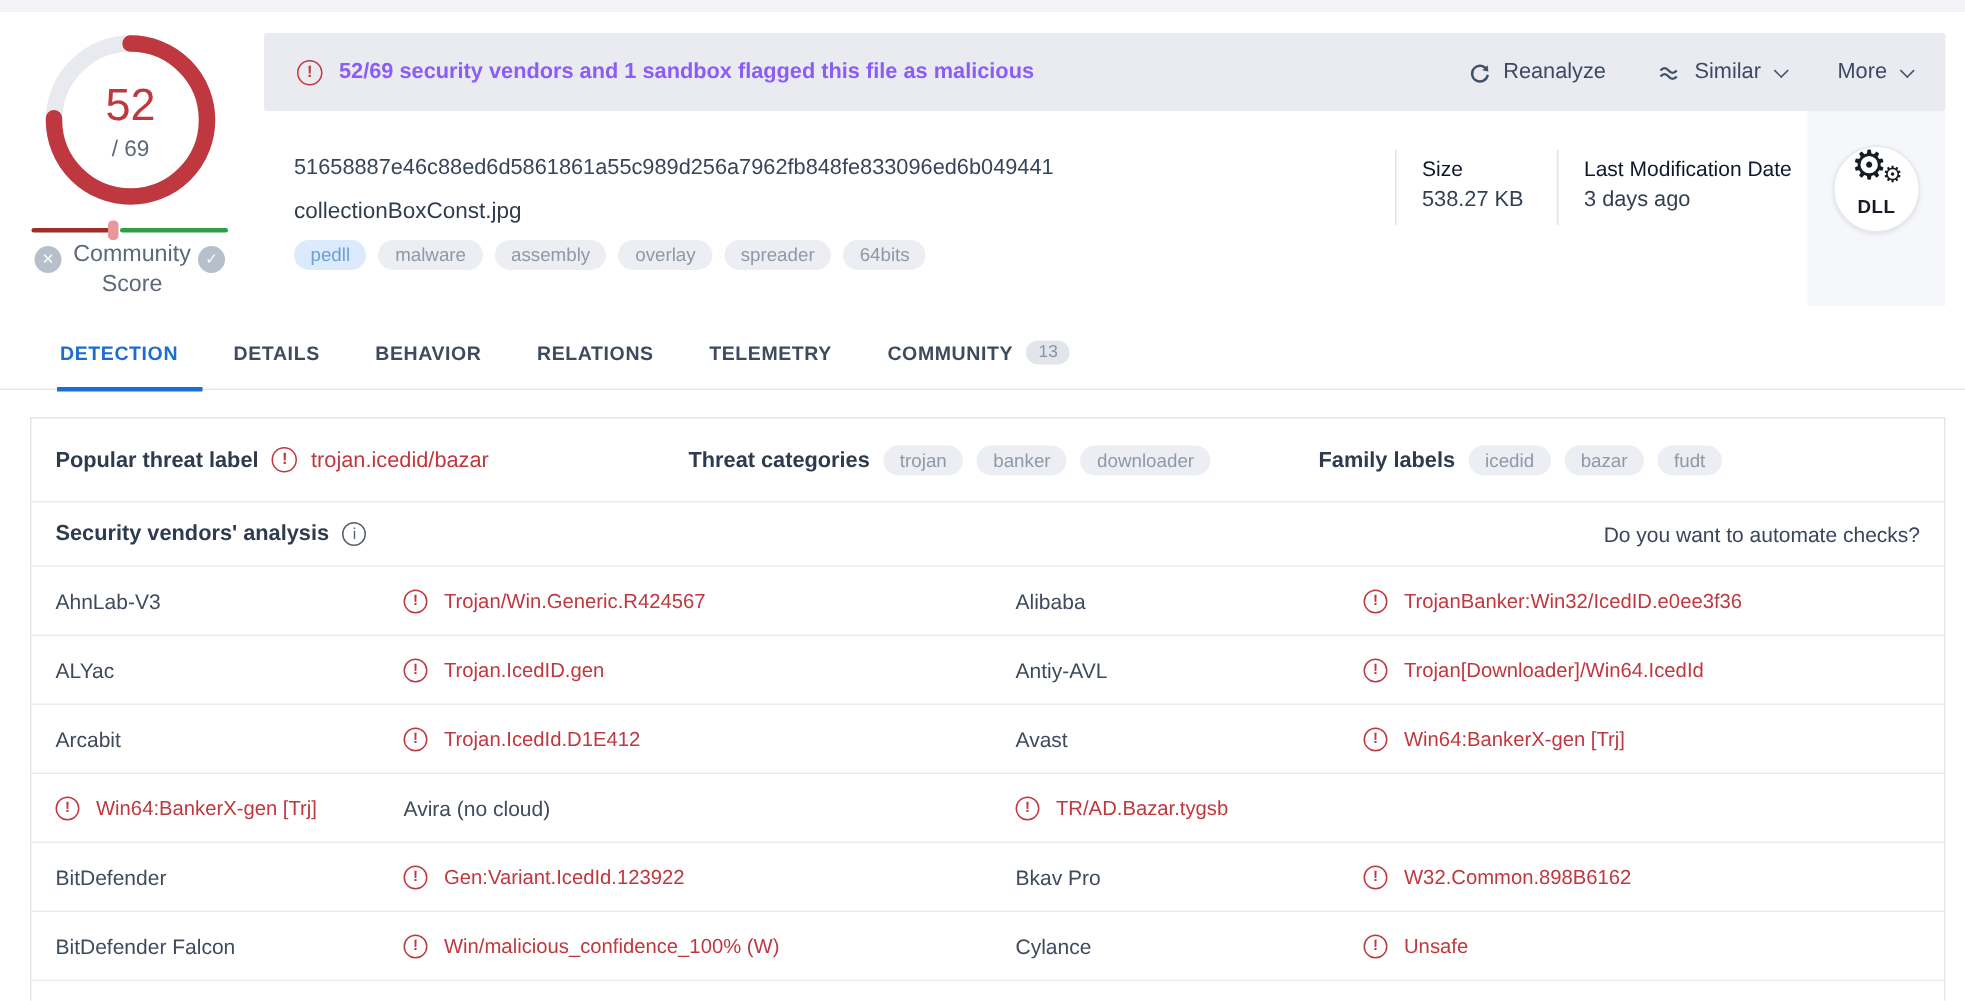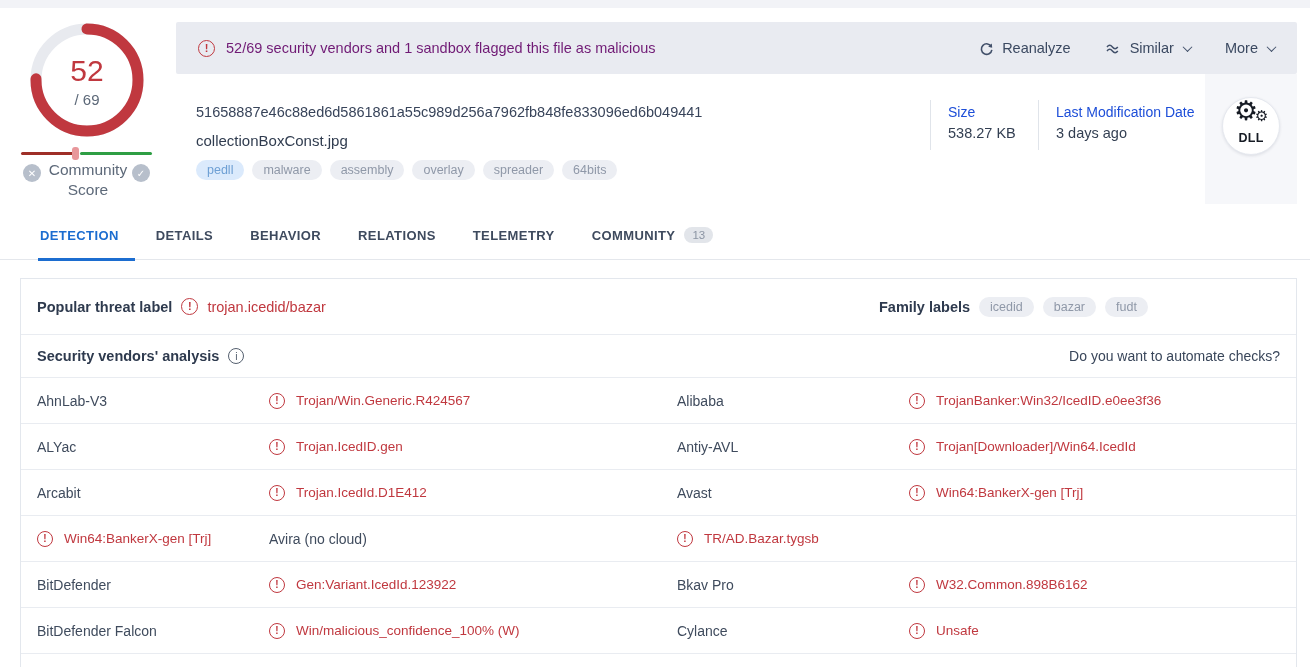--- a/index.html
+++ b/index.html
@@ -28,34 +28,34 @@
   .vote-x{left:23px;top:156px;}
   .vote-check{left:132px;top:156px;}
   .cs-label{position:absolute;left:38px;top:152px;width:100px;text-align:center;
     font-size:15.5px;line-height:20px;color:var(--muted);}
   
   .banner{position:absolute;left:176px;top:14px;width:1121px;height:52px;background:var(--banner-bg);
     border-radius:2px;display:flex;align-items:center;padding:0 22px;}
   .alert-ic{flex:0 0 auto;width:17px;height:17px;border:1.6px solid var(--red);border-radius:50%;
     color:var(--red);display:inline-flex;align-items:center;justify-content:center;
     font-size:11px;font-weight:bold;line-height:1;}
-  .banner-text{margin-left:11px;font-size:14.5px;font-weight:normal;color:#701a75;}
+  .banner-text{margin-left:11px;font-size:14.5px;font-weight:bold;color:#8b5cf6;}
   .banner-actions{margin-left:auto;display:flex;align-items:center;gap:34px;}
   .hbtn{display:flex;align-items:center;gap:8px;font-size:14.5px;color:#3b4961;cursor:pointer;}
   .chev{width:7px;height:7px;border-right:1.6px solid #42506a;border-bottom:1.6px solid #42506a;
     transform:rotate(45deg) translate(-1px,-1px);margin-left:2px;}
   
   .hash{position:absolute;left:196px;top:96px;font-size:14.5px;color:#38445a;}
   .fname{position:absolute;left:196px;top:124px;font-size:15px;color:var(--ink);}
   .tags{position:absolute;left:196px;top:152px;display:flex;gap:8px;}
   .tag{height:20px;display:inline-flex;align-items:center;padding:0 11px;border-radius:10px;
     font-size:12.5px;background:var(--pill-bg);color:var(--pill-tx);cursor:pointer;}
   .tag.blue{background:#dbeafc;color:#6d9fd4;}
   .meta-col{position:absolute;top:92px;height:50px;border-left:1px solid #e0e4ea;padding:2px 0 0 17px;}
-  .meta-col .lbl{font-size:14px;color:#1d4ed8;line-height:20px;}
+  .meta-col .lbl{font-size:14px;color:#0f172a;line-height:20px;}
   .meta-col .val{font-size:14.5px;color:#333f52;line-height:22px;}
   .col-size{left:930px;width:108px;}
   .col-mod{left:1038px;width:167px;}
   .dll-panel{position:absolute;left:1205px;top:66px;width:92px;height:130px;background:#f6f7fa;}
   .dll-badge{position:absolute;left:17px;top:23px;width:58px;height:58px;border-radius:50%;background:#fff;
     border:1px solid #e6e9ef;box-shadow:0 1px 3px rgba(40,50,70,.12);}
   .gear1{position:absolute;left:11px;top:-3px;font-size:27px;color:#161b24;}
   .gear2{position:absolute;left:32px;top:9px;font-size:15px;color:#161b24;}
   .dll-txt{position:absolute;left:0;top:33px;width:100%;text-align:center;
     font-size:12.5px;font-weight:bold;color:#161b24;letter-spacing:.3px;}
@@ -196,20 +196,28 @@
     </div>
 </nav>
 
 <section class="card">
   <div class="threat-row">
     <div class="tr-group">
       <span class="tr-label">Popular threat label</span>
       <span class="alert-ic">!</span>
       <span class="tr-red">trojan.icedid/bazar</span>
     </div>
+    <div class="tr-group g2">
+      <span class="tr-label">Threat categories</span>
+      <span id="cat-pills" style="display:inline-flex;gap:9px;">
+          <span class="pill">trojan</span>
+          <span class="pill">banker</span>
+          <span class="pill">downloader</span>
+        </span>
+    </div>
     <div class="tr-group g3">
       <span class="tr-label">Family labels</span>
       <span id="fam-pills" style="display:inline-flex;gap:9px;justify-content:space-between;">
           <span class="pill">icedid</span>
           <span class="pill">bazar</span>
           <span class="pill">fudt</span>
         </span>
     </div>
   </div>
 

